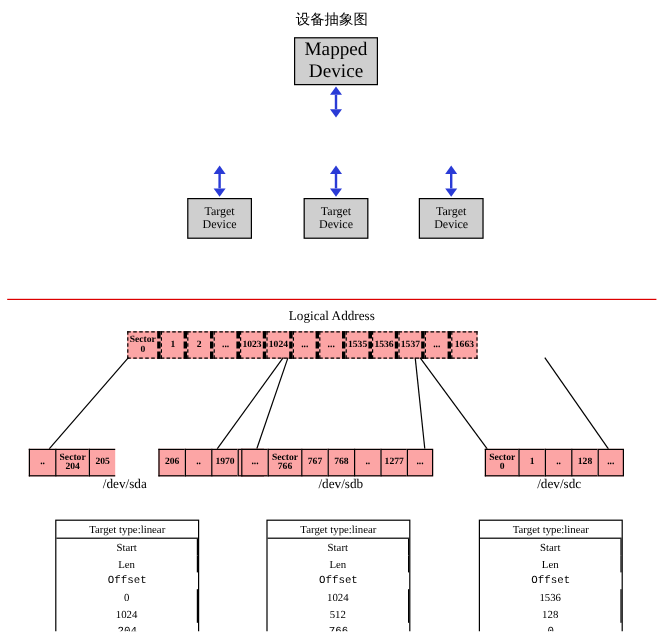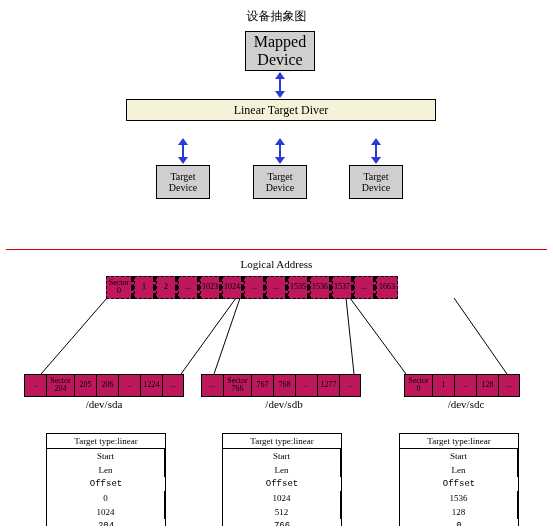--- a/index.html
+++ b/index.html
@@ -60,22 +60,22 @@
     display: flex;
   }
   .cell {
     border: 1px solid #000;
     border-right: none;
     min-width: 22px;
     text-align: center;
     font-size: 8px;
     line-height: 1.05;
     padding: 2px 1px;
-    background: #be185d;
-    display: flex; flex-direction: column; align-items: center; justify-content: center;
+    background: #fca5a5;
+    display: flex; flex-direction: column; align-items: center; justify-content: center; font-weight: bold;
   }
   .cell:last-child { border-right: 1px solid #000; }
   .dashed .cell { border-style: dashed; }
   .cell.wide { min-width: 28px; }
 
   svg.lines { position: absolute; left: 0; top: 0; }
 
   
   .mtable {
     position: absolute;
@@ -98,23 +98,20 @@
     <span style="white-space:pre-line;font-size:16px;">Mapped
 Device</span>
   </div>
 
   <div class="arrow-v" style="left:269px; top:41px; height:26px;">
     <div class="tri-up"></div>
     <div class="line"></div>
     <div class="tri-down"></div>
   </div>
 
-  <div class="linear-bar" style="left:120px; top:68px; width:310px; height:22px;">
-    <span>Linear Target  Diver</span>
-  </div>
 
   <div class="arrow-v" style="left:172px; top:107px; height:26px;">
     <div class="tri-up"></div>
       <div class="line"></div>
       <div class="tri-down"></div>
   </div>
   <div class="arrow-v" style="left:269px; top:107px; height:26px;">
     <div class="tri-up"></div>
       <div class="line"></div>
       <div class="tri-down"></div>
@@ -170,23 +167,23 @@
       <line x1="344" y1="40" x2="400" y2="116"></line>
       <line x1="448" y1="40" x2="501" y2="116"></line>
     </g>
   </svg>
 
   <div id="sda-strip" class="strip" style="left:18px;  top:116px;">
       <div class="cell" style="white-space: pre-line;">..</div>
       <div class="cell wide" style="white-space: pre-line;">Sector
 204</div>
       <div class="cell" style="white-space: pre-line;">205</div>
-      <div class="cell" style="white-space: pre-line;">206</div>
-      <div class="cell" style="white-space: pre-line;">..</div>
-      <div class="cell" style="white-space: pre-line;">1224</div>
+      <div class="cell" style="white-space: pre-line; margin-left: 36px;">206</div>
+      <div class="cell" style="white-space: pre-line;">..</div>
+      <div class="cell" style="white-space: pre-line;">1970</div>
       <div class="cell" style="white-space: pre-line;">...</div>
     </div>
   <div id="sdb-strip" class="strip" style="left:195px; top:116px;">
       <div class="cell" style="white-space: pre-line;">...</div>
       <div class="cell wide" style="white-space: pre-line;">Sector
 766</div>
       <div class="cell" style="white-space: pre-line;">767</div>
       <div class="cell" style="white-space: pre-line;">768</div>
       <div class="cell" style="white-space: pre-line;">..</div>
       <div class="cell" style="white-space: pre-line;">1277</div>

